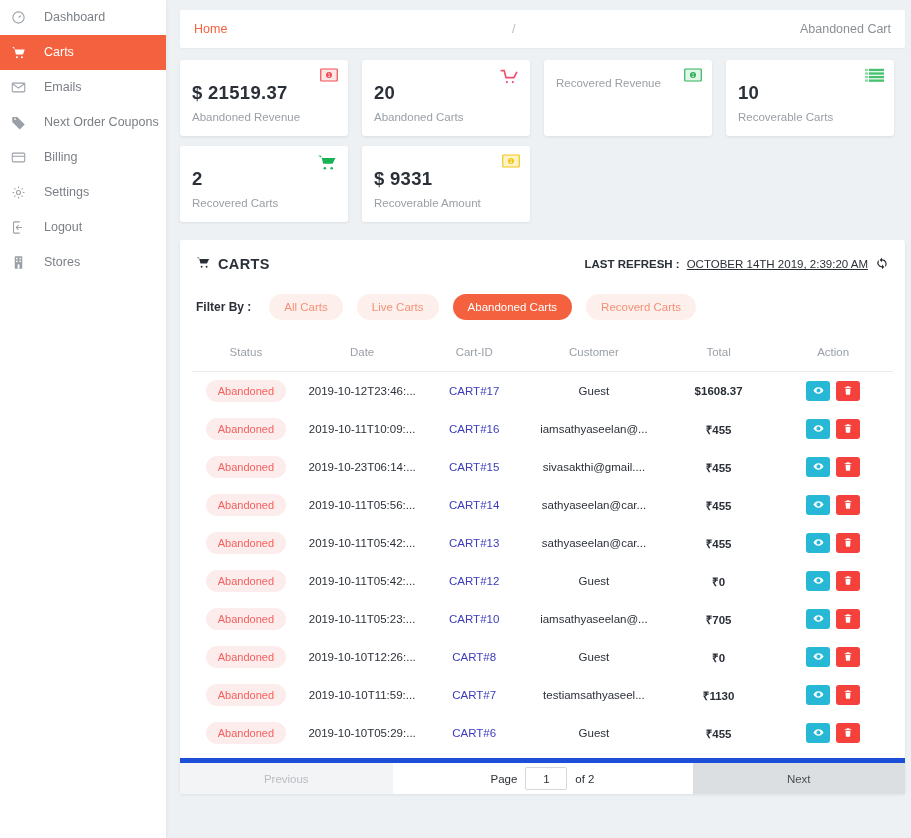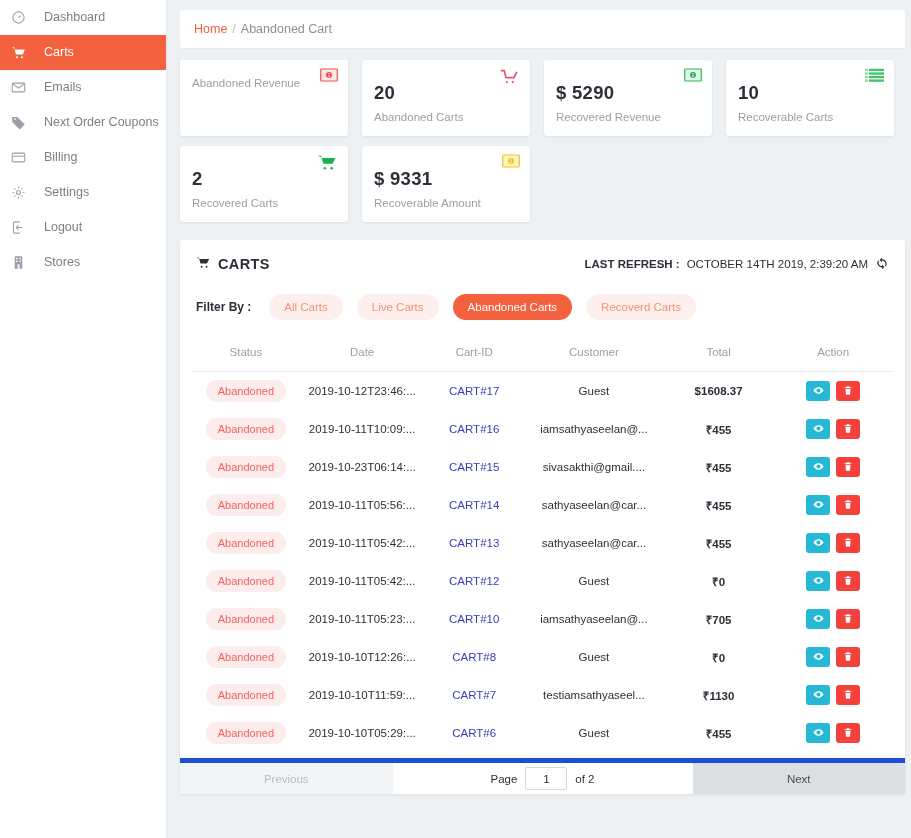--- a/index.html
+++ b/index.html
@@ -47,20 +47,21 @@
 
   .breadcrumb {
     background: #fff;
     height: 38px;
     display: flex; align-items: center;
     padding: 0 14px;
     font-size: 12.5px;
     color: #8b9096;
     border-radius: 2px;
     box-shadow: 0 1px 2px rgba(0,0,0,0.04);
+    justify-content: space-between;
   }
   .breadcrumb .crumb-home { color: #f4613f; margin-right: 5px; }
   .breadcrumb .crumb-sep { color: #b9bec4; margin-right: 5px; }
 
   
   .cards {
     display: flex; flex-wrap: wrap;
     gap: 10px 14px;
     margin-top: 12px;
   }
@@ -94,21 +95,21 @@
   .panel-title {
     display: flex; align-items: center; gap: 7px;
     font-size: 14.5px; font-weight: 700; color: #2b3038;
     letter-spacing: .4px;
   }
   .refresh-wrap {
     display: flex; align-items: center; gap: 7px;
     font-size: 11.5px; color: #2b3038;
   }
   .refresh-label { font-weight: 700; }
-  .refresh-value { font-weight: 400; }
+  .refresh-value { font-weight: 400; text-decoration: underline; }
 
   .filter-row {
     display: flex; align-items: center; gap: 14px;
     padding: 22px 4px 16px 4px;
   }
   .filter-caption { font-size: 12px; font-weight: 700; color: #2b3038; margin-right: 4px; }
   .chip {
     border: none; cursor: pointer;
     border-radius: 16px;
     padding: 7px 15px;
@@ -296,20 +297,21 @@
     <div class="cards">
 
       <div class="card">
         <span class="card-icon">
           <svg width="18" height="14" viewBox="0 0 24 18">
             <rect x="1" y="1" width="22" height="16" rx="1" fill="#fde6e6" stroke="#ef4f52" stroke-width="1.6"></rect>
             <circle cx="12" cy="9" r="4" fill="#ef4f52"></circle>
             <text x="12" y="12.2" font-size="6" fill="#fff" text-anchor="middle" font-family="sans-serif">1</text>
           </svg>
         </span>
+        <div class="card-value">$ 21519.37</div>
         <div class="card-label">Abandoned Revenue</div>
       </div>
 
       <div class="card">
         <span class="card-icon">
           <svg width="22" height="17" viewBox="0 0 24 20" fill="none" stroke="#ef4f6b" stroke-width="2" stroke-linecap="round">
             <path d="M3 3h3.3l2.2 8.4h9.3L21 5.2"></path>
             <circle cx="9.5" cy="16.5" r="1.3" fill="#ef4f6b" stroke="none"></circle>
             <circle cx="16.5" cy="16.5" r="1.3" fill="#ef4f6b" stroke="none"></circle>
           </svg>
@@ -319,21 +321,20 @@
       </div>
 
       <div class="card">
         <span class="card-icon">
           <svg width="18" height="14" viewBox="0 0 24 18">
             <rect x="1" y="1" width="22" height="16" rx="1" fill="#e3f7e9" stroke="#2eb35c" stroke-width="1.6"></rect>
             <circle cx="12" cy="9" r="4" fill="#2eb35c"></circle>
             <text x="12" y="12.2" font-size="6" fill="#fff" text-anchor="middle" font-family="sans-serif">1</text>
           </svg>
         </span>
-        <div class="card-value">$ 5290</div>
         <div class="card-label">Recovered Revenue</div>
       </div>
 
       <div class="card">
         <span class="card-icon">
           <svg width="19" height="15" viewBox="0 0 24 19">
             <rect x="0" y="1" width="4" height="3" fill="#8fdcab"></rect>
               <rect x="5" y="1" width="19" height="3" fill="#48c16f"></rect>
             <rect x="0" y="5.5" width="4" height="3" fill="#8fdcab"></rect>
               <rect x="5" y="5.5" width="19" height="3" fill="#48c16f"></rect>

